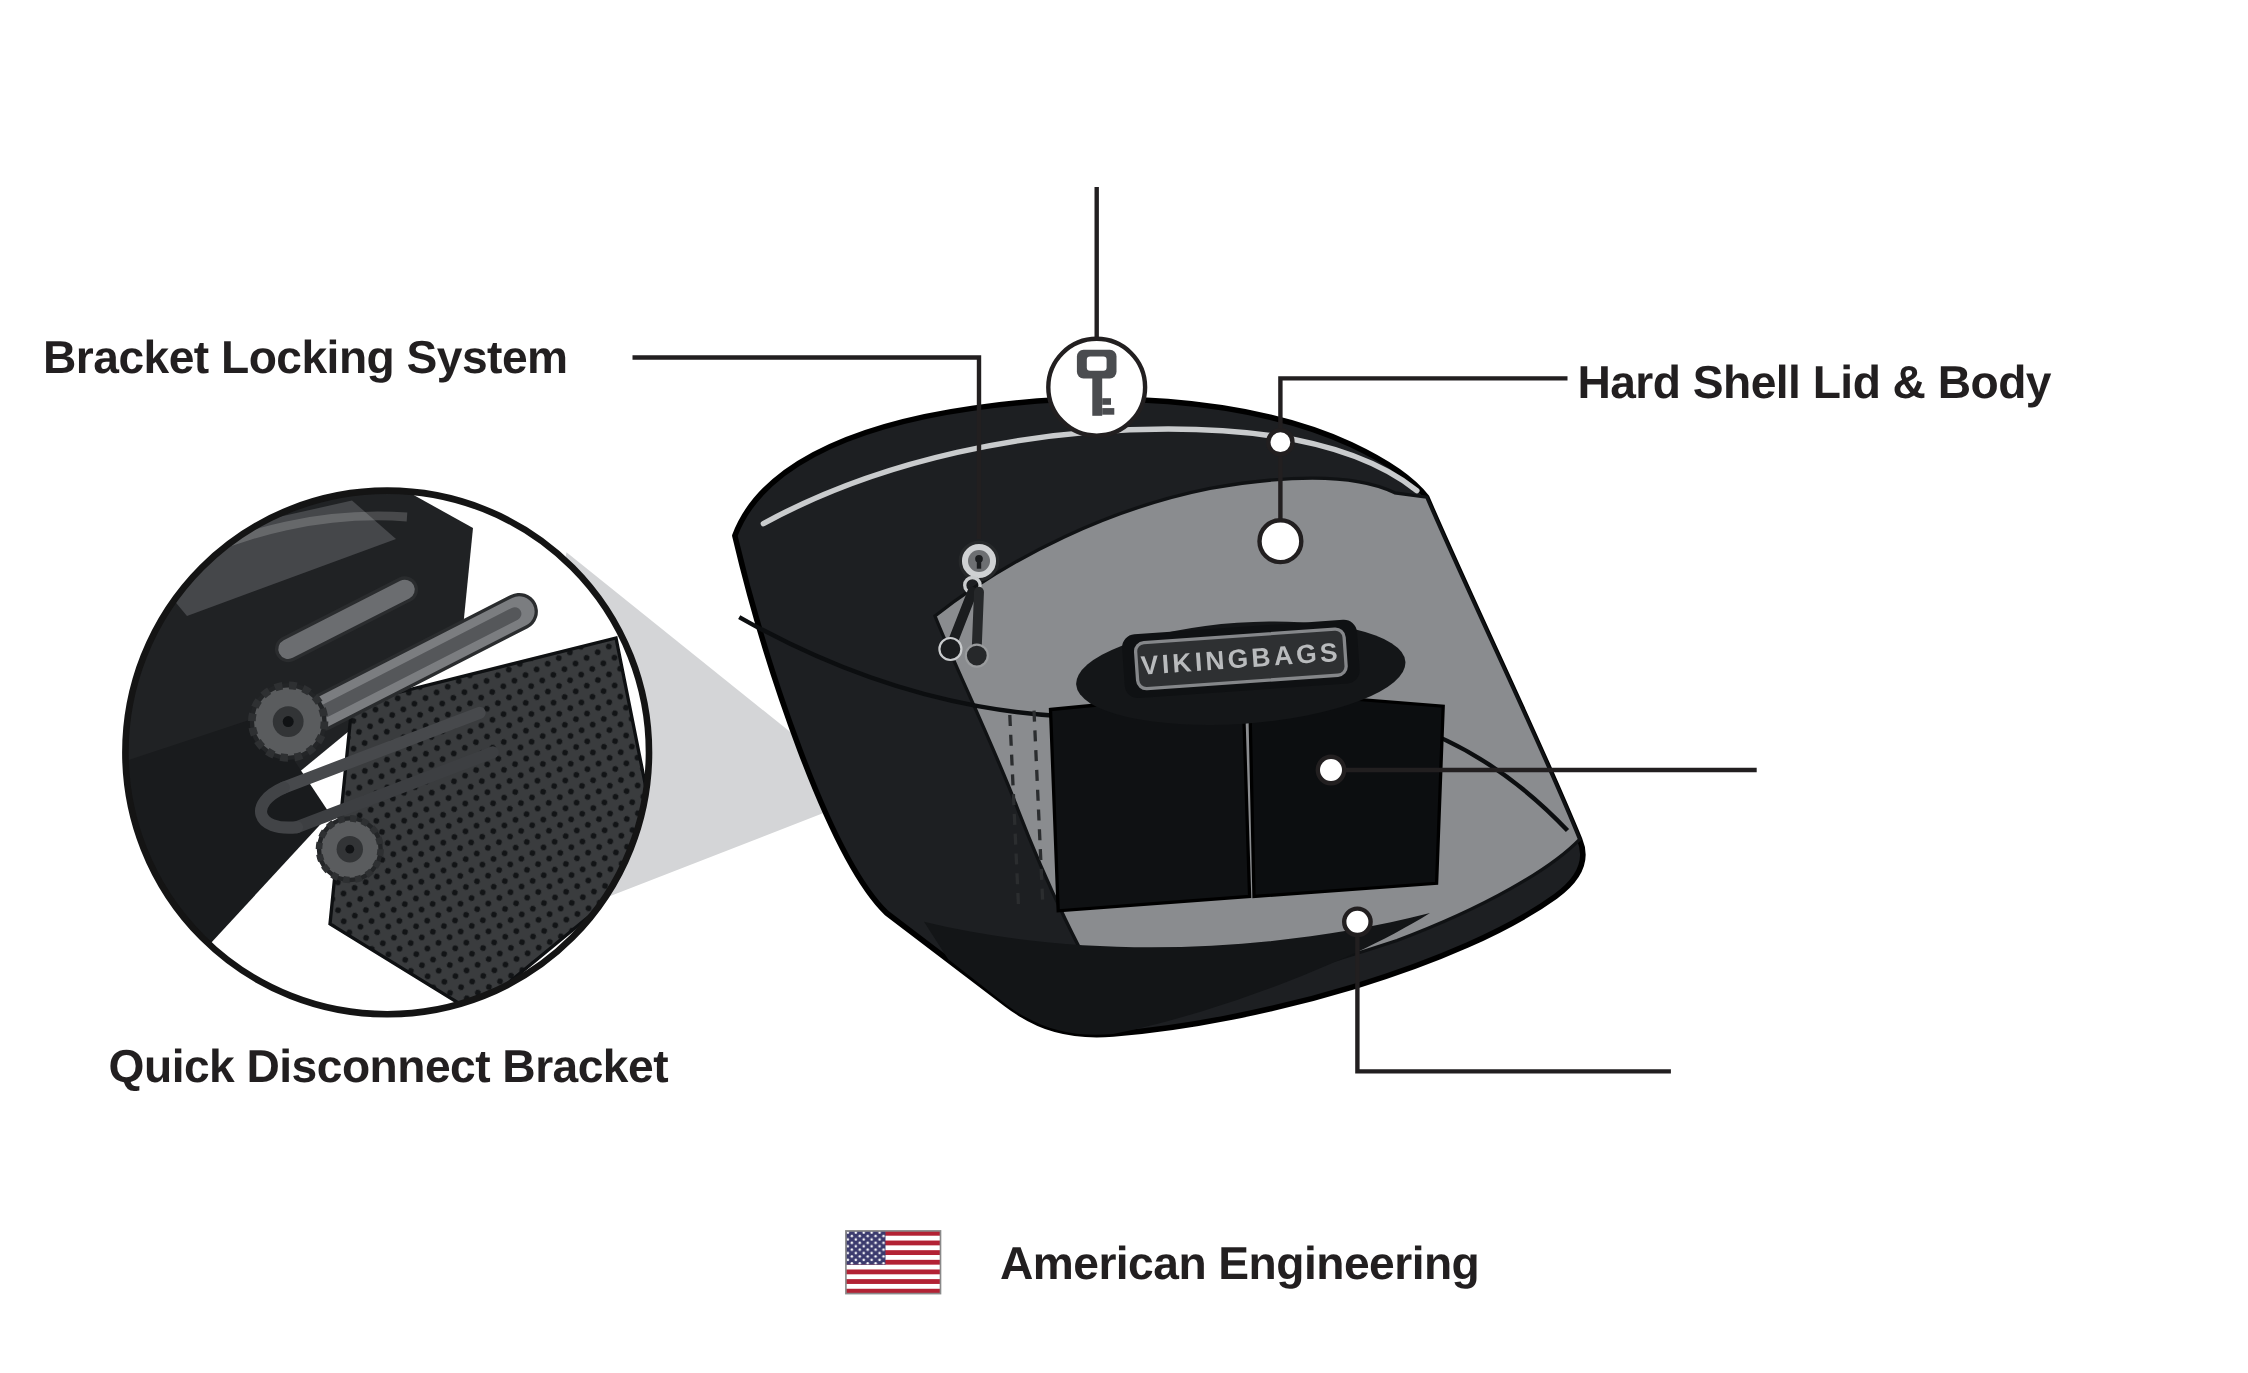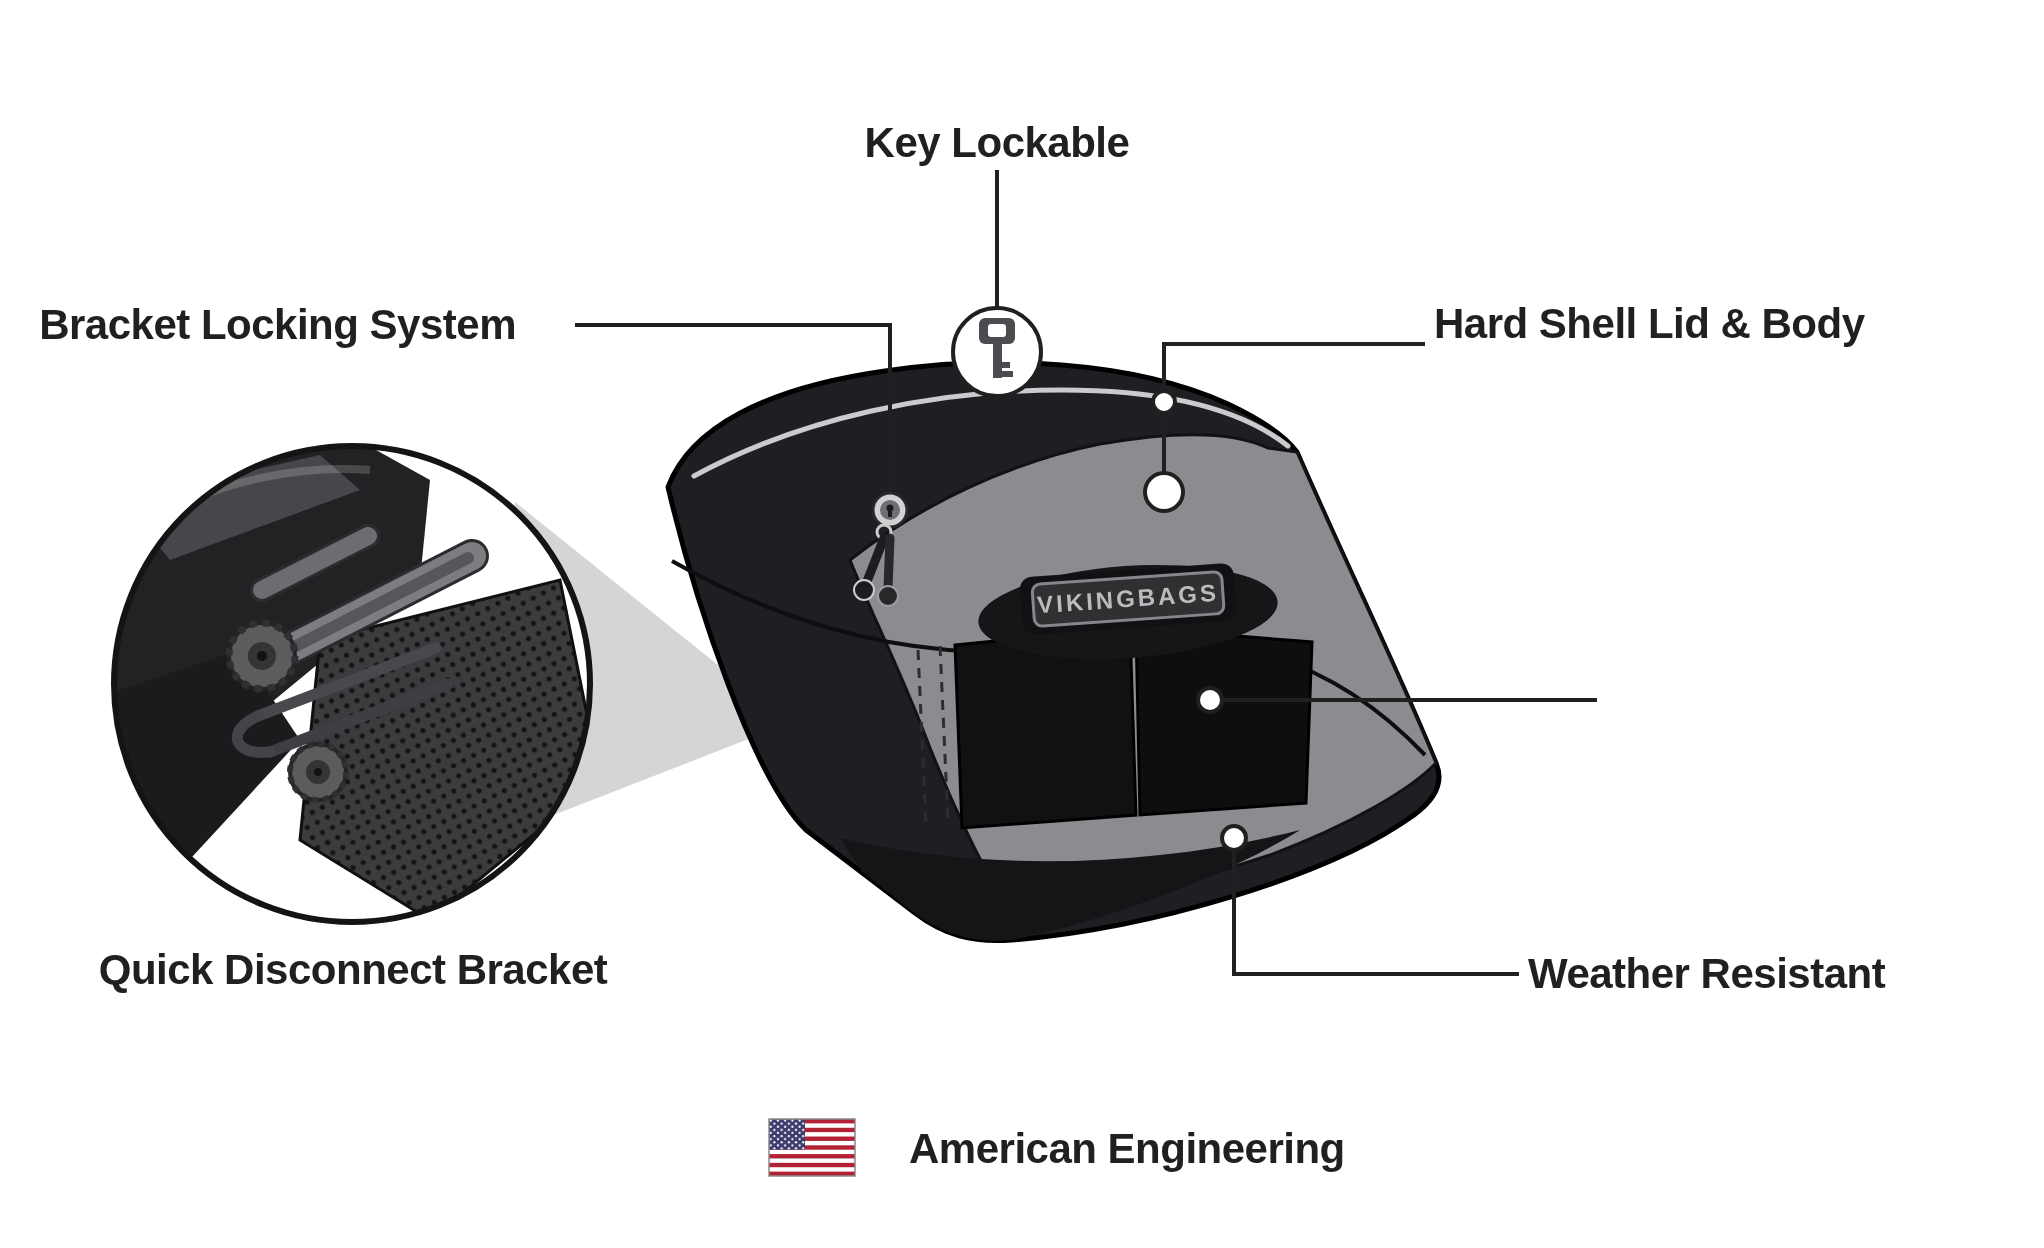--- a/index.html
+++ b/index.html
@@ -15,21 +15,21 @@
     position:absolute;
     font-weight:700;
     font-size:42px;
     letter-spacing:-0.5px;
     color:#221f20;
     white-space:nowrap;
     font-family:"Liberation Sans", sans-serif;
   }
   .lbl-key      { left:997px;  top:143px;  transform:translate(-50%,-50%); }
   .lbl-bracket  { right:1528px;top:325px;  transform:translateY(-50%); }
-  .lbl-hardshell{ left:1434px; top:324px;  transform:translateY(-50%);text-align:center; }
+  .lbl-hardshell{ left:1434px; top:348px;  transform:translateY(-50%);text-align:center; }
   .lbl-internal { left:1606px; top:700px;  transform:translateY(-50%); }
   .lbl-weather  { left:1528px; top:974px;  transform:translateY(-50%); }
   .lbl-quick    { left:353px;  top:970px;  transform:translate(-50%,-50%); }
   .lbl-american { left:909px;  top:1149px; transform:translateY(-50%); }
   svg text { font-family:"Liberation Sans", sans-serif; }
 </style>
 </head>
 <body>
 
 <div class="canvas">
@@ -191,25 +191,23 @@
         <rect x="0" y="30.69" width="86" height="4.38"></rect>
         <rect x="0" y="39.46" width="86" height="4.38"></rect>
         <rect x="0" y="48.23" width="86" height="4.38"></rect>
       </g>
       <rect x="0" y="0" width="36" height="30.7" fill="#3c3b6e"></rect>
       <rect x="0" y="0" width="36" height="30.7" fill="url(#stars)"></rect>
       <rect x="0" y="0" width="86" height="57" fill="none" stroke="#8a8a8a" stroke-width="1.5"></rect>
     </g>
   </svg>
 
-  <div class="label lbl-key">Key Lockable</div>
 
   <div class="label lbl-bracket">Bracket Locking System</div>
 
   <div class="label lbl-hardshell">Hard Shell Lid &amp; Body</div>
 
 
-  <div class="label lbl-weather">Weather Resistant</div>
 
   <div class="label lbl-quick">Quick Disconnect Bracket</div>
 
   <div class="label lbl-american">American Engineering</div>
 </div>
 
 </body></html>

